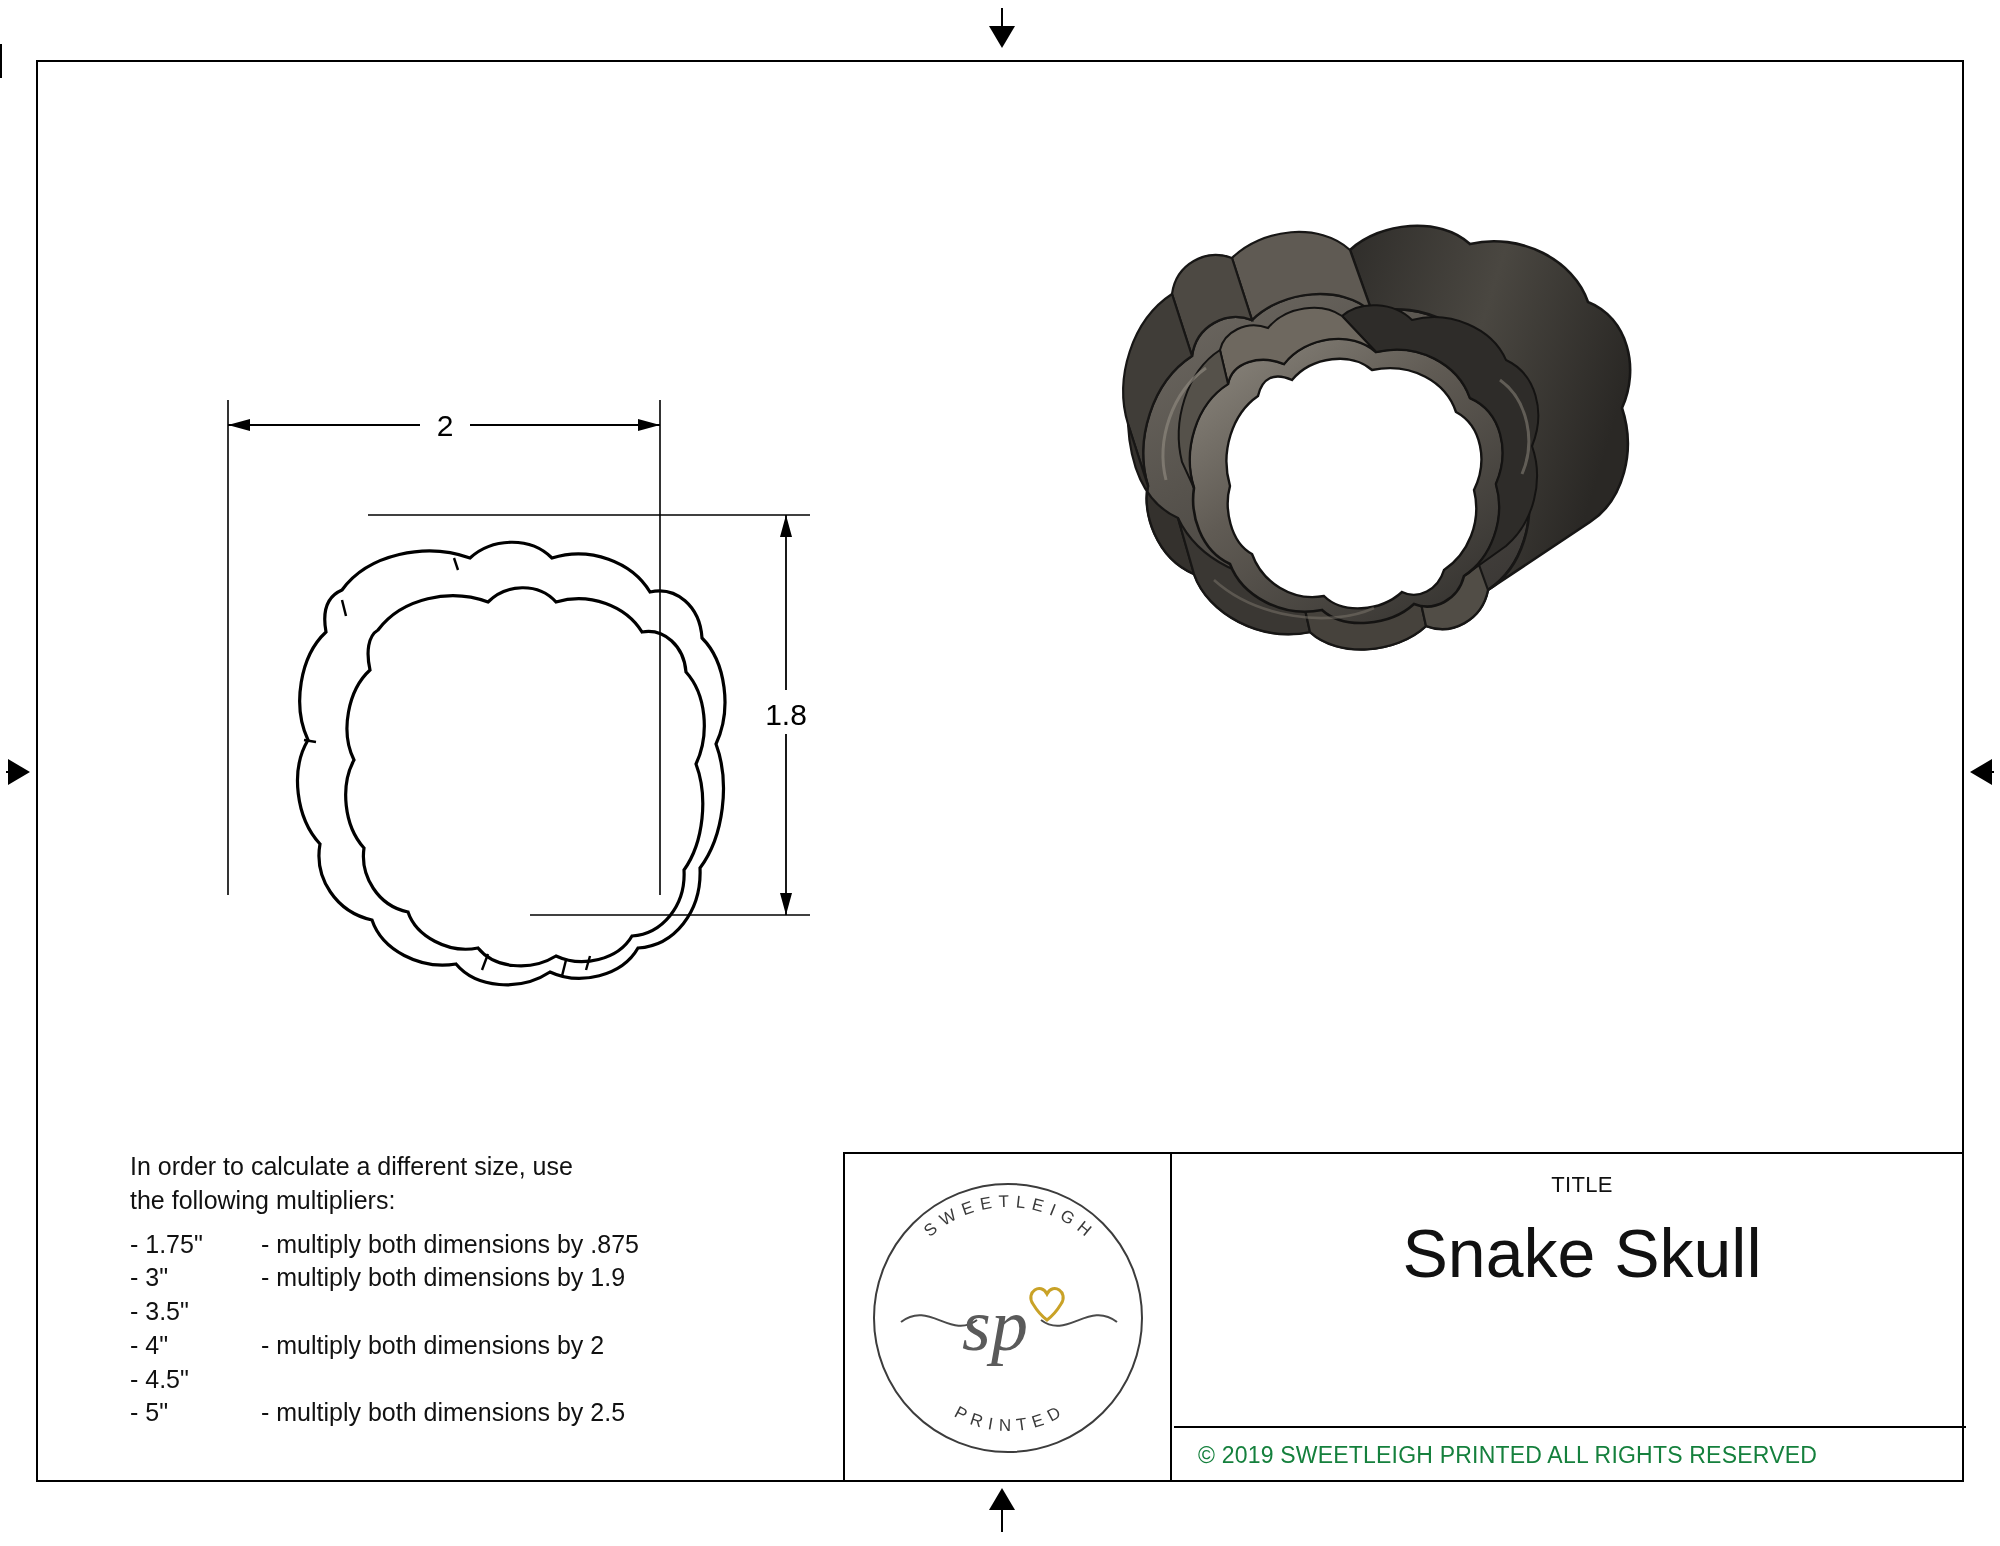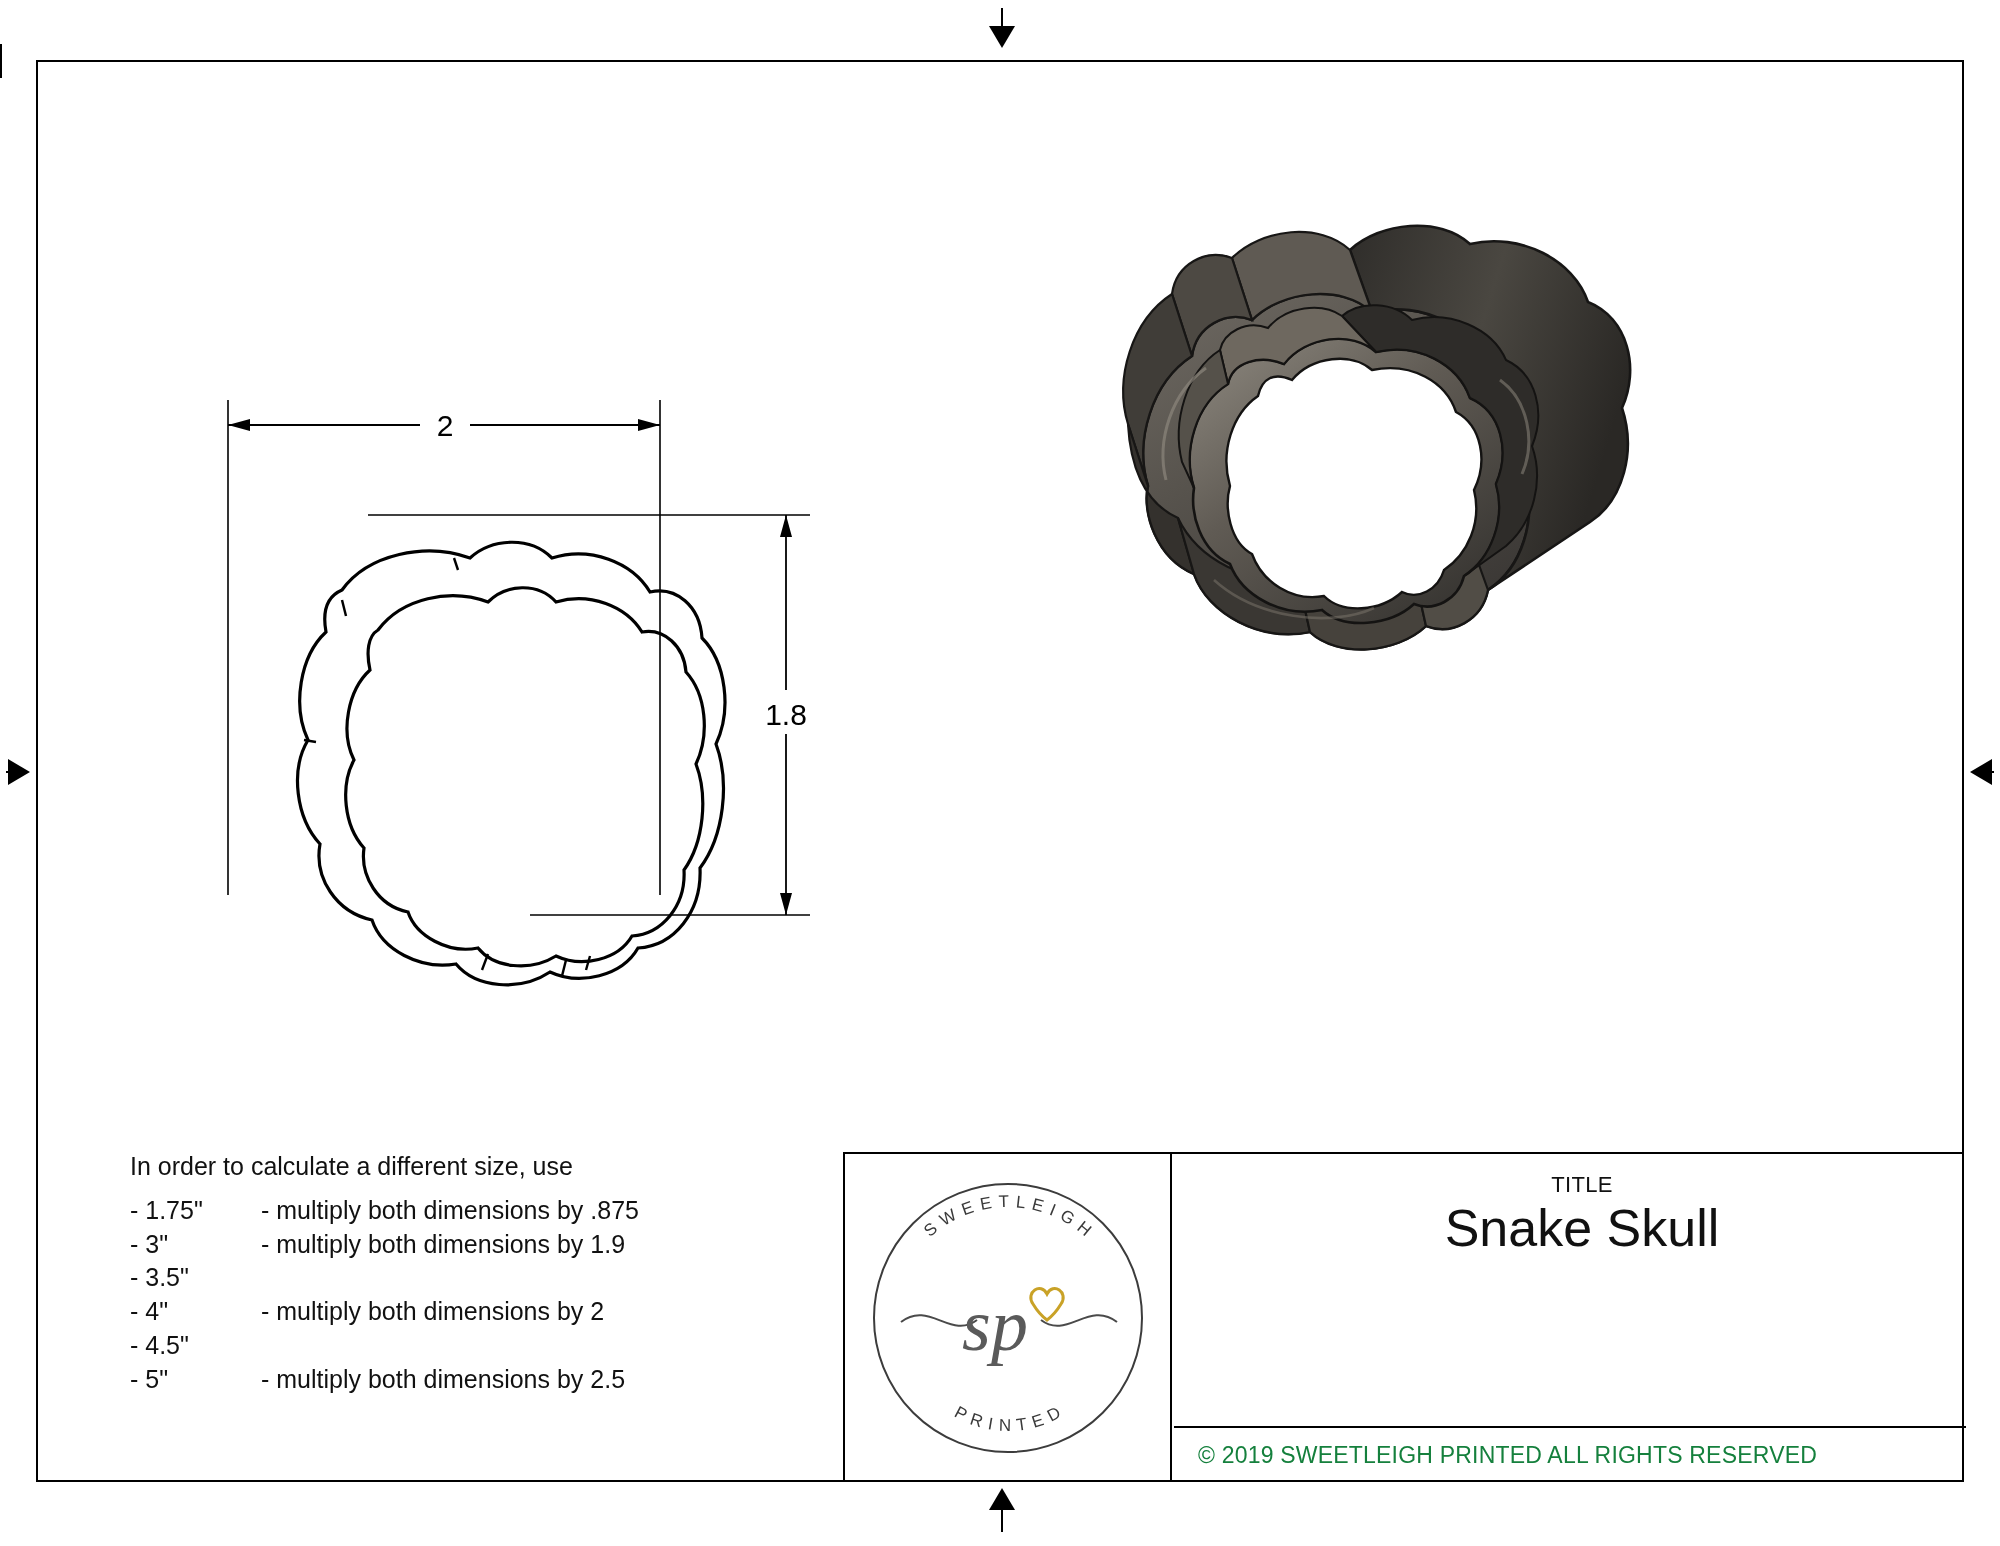--- a/index.html
+++ b/index.html
@@ -139,22 +139,22 @@
     padding-left: 24px;
     display: flex;
     align-items: center;
   }
   .title-label {
     font-size: 22px;
     letter-spacing: 0.3px;
     color: #111;
   }
   .title-value {
-    font-size: 52px;
-    margin-top: 0;
+    font-size: 68px;
+    margin-top: 16px;
     color: #111;
   }
   .copyright-text {
     font-size: 23px;
     letter-spacing: 0.2px;
     color: #15803d;
   }
   .dim-text {
     font-size: 30px;
     fill: #000;
@@ -349,20 +349,21 @@
              C 232 228, 244 222, 262 230 Z" fill="#ffffff" stroke="#141312" stroke-width="2.4"></path>
 
     <path d="M 136 330 C 126 290, 142 242, 176 218" fill="none" stroke="#8c867c" stroke-width="3" opacity="0.7"></path>
     <path d="M 470 230 C 498 250, 506 292, 492 324" fill="none" stroke="#8c867c" stroke-width="3" opacity="0.55"></path>
     <path d="M 184 430 C 226 468, 300 478, 344 458" fill="none" stroke="#7d776e" stroke-width="2.6" opacity="0.5"></path>
   </svg>
 
   <div id="notes">
     <div class="intro">
       <div>In order to calculate a different size, use</div>
+      <div>the following multipliers:</div>
     </div>
     <div class="mult-row">
       <span class="mult-size">- 1.75"</span>
       <span class="mult-text">- multiply both dimensions by .875</span>
     </div>
     <div class="mult-row">
       <span class="mult-size">- 3"</span>
       <span class="mult-text">- multiply both dimensions by 1.9</span>
     </div>
     <div class="mult-row">

